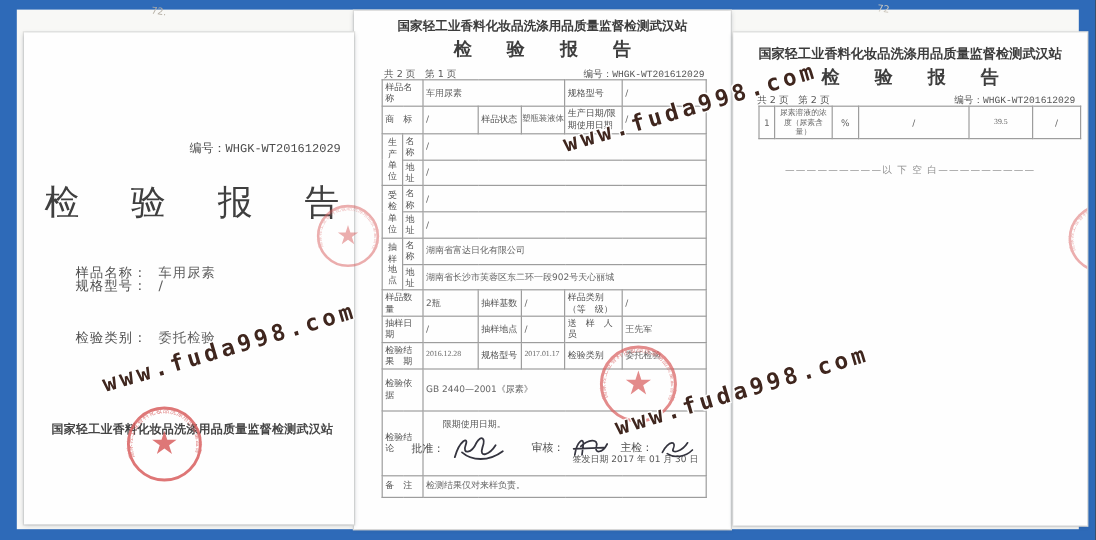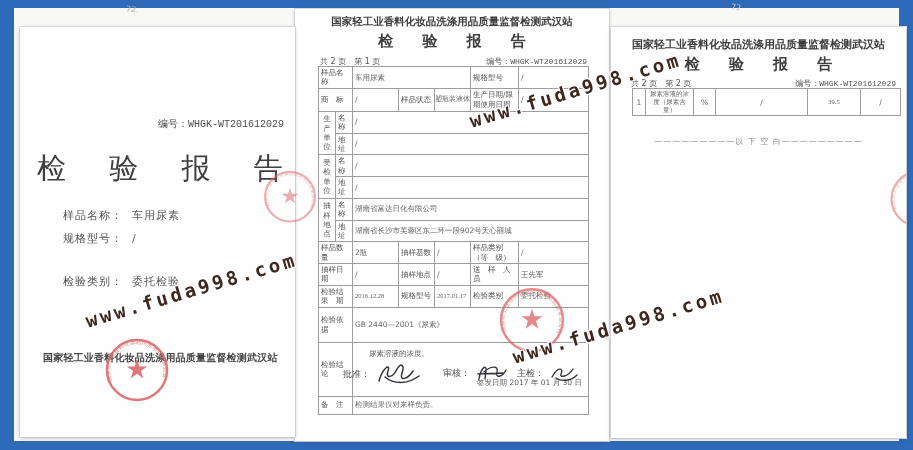--- a/index.html
+++ b/index.html
@@ -61,21 +61,21 @@
 
   <span class="pm" style="left:126px;top:5px">72.</span>
   <span class="pm pm2" style="left:731px;top:3px">72</span>
 
   <div class="page" id="page1">
     <div class="p1-num">
       <span>编号：</span><span class="mono">WHGK-WT201612029</span>
     </div>
     <div class="p1-title">检 验 报 告</div>
 
-    <div class="p1-field" style="top:181px">
+    <div class="p1-field" style="top:193px">
       <span>样品名称：</span><span class="v">车用尿素</span>
     </div>
     <div class="p1-field" style="top:204px">
       <span>规格型号：</span><span class="v">/</span>
     </div>
     <div class="p1-field" style="top:247px">
       <span>检验类别：</span><span class="v">委托检验</span>
     </div>
 
     <div class="p1-footer">国家轻工业香料化妆品洗涤用品质量监督检测武汉站</div>
@@ -165,21 +165,21 @@
         <td>检验类别</td>
         <td class="val">委托检验</td>
       </tr>
       <tr style="height:35px">
         <td colspan="2">检验依据</td>
         <td colspan="5" class="val">GB 2440—2001《尿素》</td>
       </tr>
       <tr style="height:54px">
         <td colspan="2">检验结论</td>
         <td colspan="5" class="concl-cell">
-          <span class="concl-text">尿素溶液的浓度。</span>
+          <span class="concl-text">限期使用日期。</span>
           <span class="issue-date">签发日期 2017 年 01 月 30 日</span>
         </td>
       </tr>
       <tr style="height:18px">
         <td colspan="2">备　注</td>
         <td colspan="5" class="val">检测结果仅对来样负责。</td>
       </tr>
     </tbody>
       </table>
 

